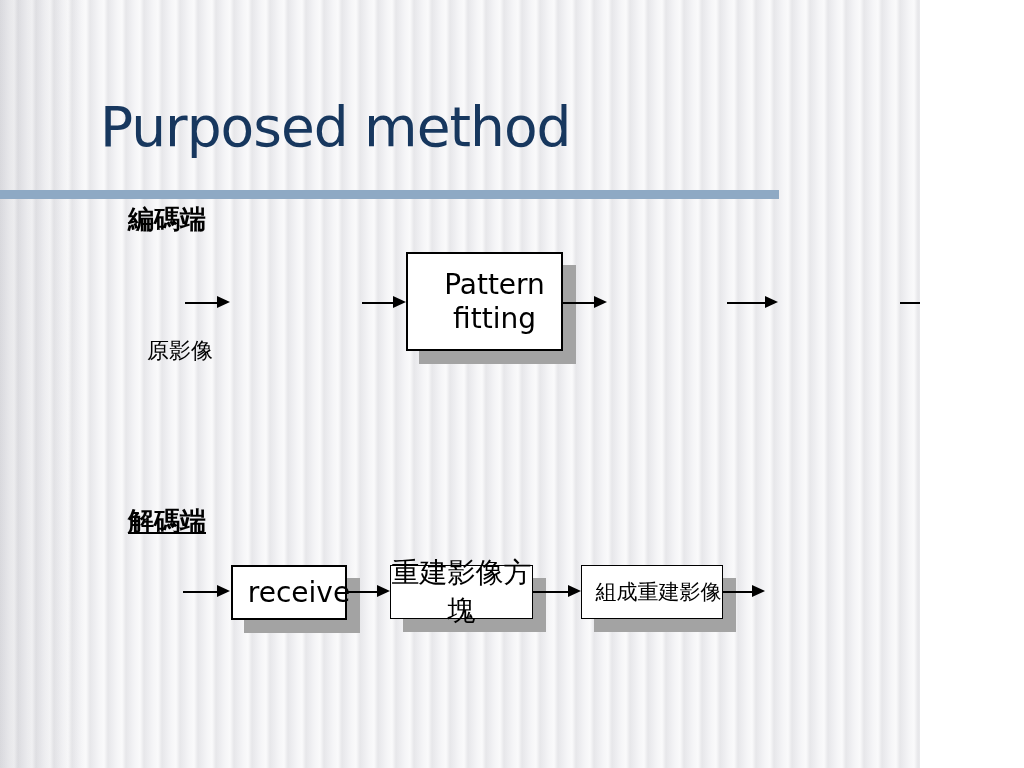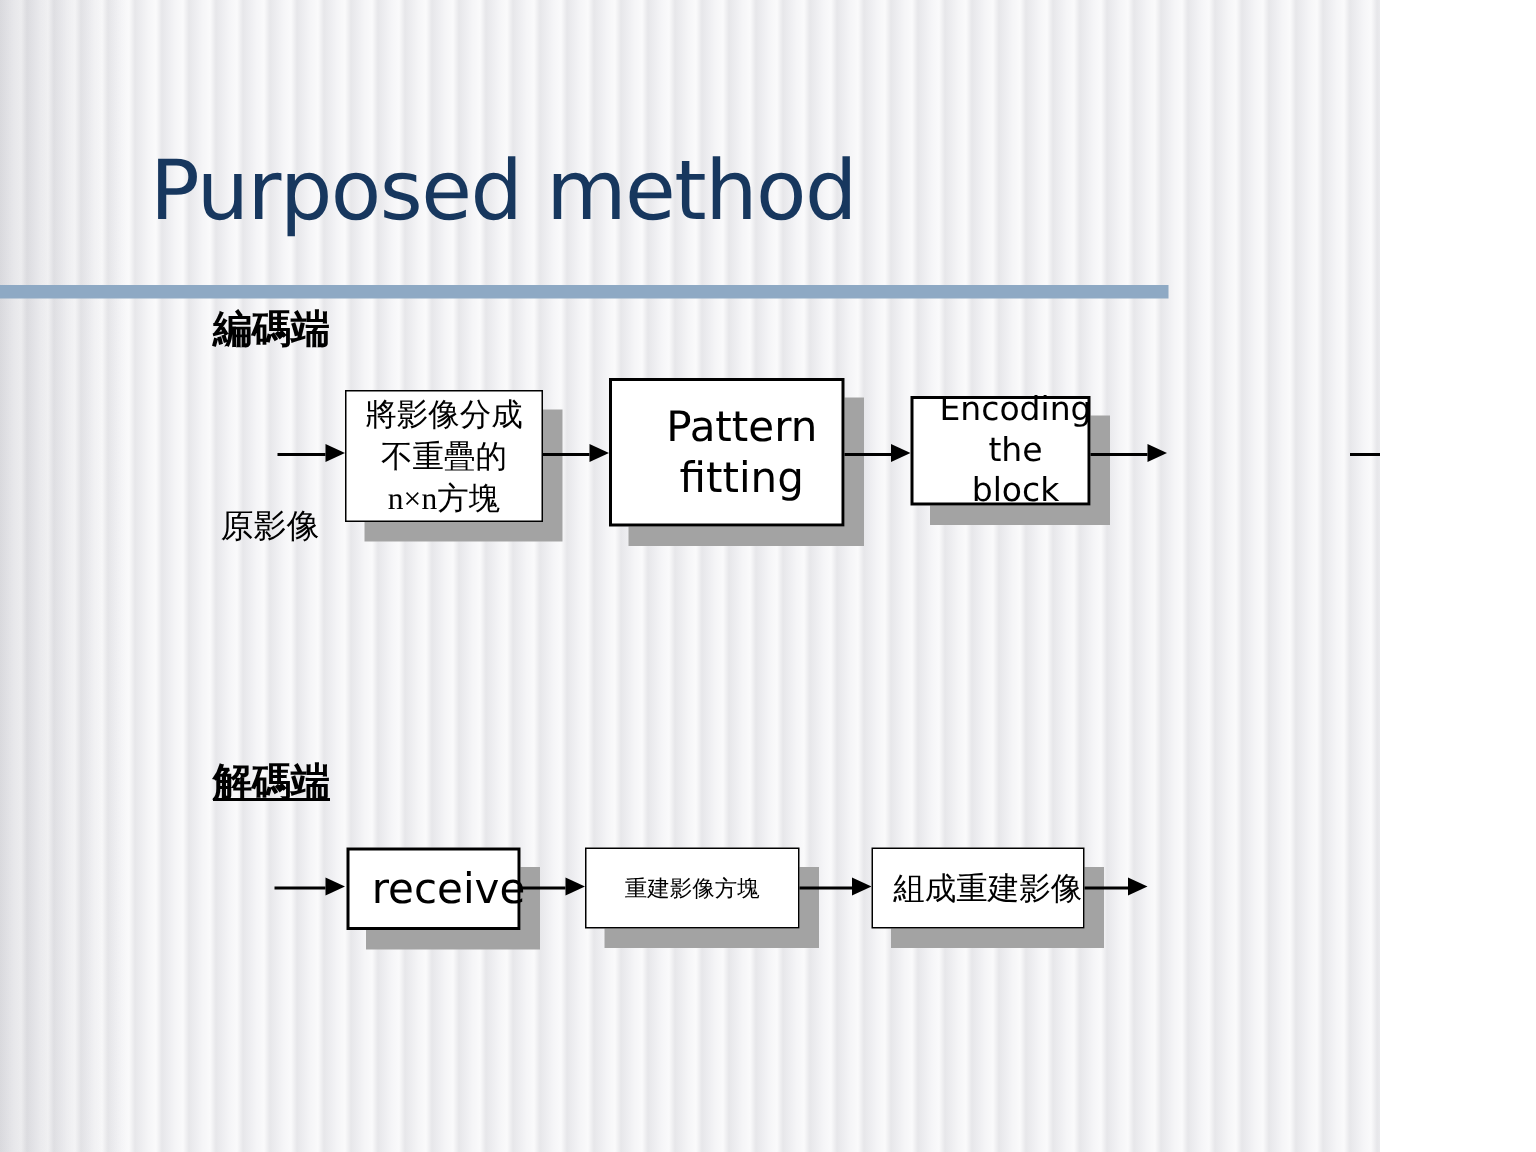--- a/index.html
+++ b/index.html
@@ -22,21 +22,21 @@
     font-size:55px;font-weight:500;line-height:1.15;
     letter-spacing:-1px;
     color:var(--title_text,#17375E);
     font-family:"DejaVu Sans","Liberation Sans",sans-serif;
   }
   .title-rule{
     position:absolute;left:0;top:190px;width:779px;height:9px;
     background:var(--title_rule,#8EA9C4);
   }
   .section-label{
-    position:absolute;left:142px;
+    position:absolute;left:128px;
     font-size:26px;font-weight:bold;
     font-family:"Liberation Serif","DejaVu Serif",serif;
   }
   .section-label.enc{top:202px;}
   .section-label.dec{top:504px;text-decoration:underline;}
   .input-label{
     position:absolute;left:147px;top:336px;
     font-size:22px;
     font-family:"Liberation Serif","DejaVu Serif",serif;
   }
@@ -51,21 +51,21 @@
   .fbox span{white-space:pre-line;display:block;}
   .f-cn{font-family:"Liberation Serif","DejaVu Serif",serif;}
   .f-sans{font-family:"DejaVu Sans","Liberation Sans",sans-serif;padding-left:20px;}
   .thin{border-width:1.5px;}
   .b-split{left:230px;top:260px;width:132px;height:88px;font-size:21px;line-height:28px;border-width:1.5px;}
   .b-pattern{left:406px;top:252px;width:157px;height:99px;font-size:28px;line-height:34px;}
   .b-encode{left:607px;top:264px;width:120px;height:73px;font-size:22px;line-height:27px;}
   .b-entropy{left:778px;top:265px;width:122px;height:73px;font-size:20px;line-height:26px;
     justify-content:flex-start;text-align:left;padding-left:3px;}
   .b-receive{left:231px;top:565px;width:116px;height:55px;font-size:28px;text-align:right;}
-  .b-rebuild{left:390px;top:565px;width:143px;height:54px;font-size:15px;}
+  .b-rebuild{left:390px;top:565px;width:143px;height:54px;font-size:28px;}
   .b-compose{left:581px;top:565px;width:142px;height:54px;font-size:21px;padding-left:13px;}
   .arrow{position:absolute;height:2px;background:#000;}
   .arrow::after{
     content:"";position:absolute;right:-13px;top:-6px;width:0;height:0;
     border-left:13px solid #000;border-top:6px solid transparent;border-bottom:6px solid transparent;
   }
   .page-number{
     position:absolute;left:966px;top:720px;font-size:22px;
     font-family:"DejaVu Sans","Liberation Sans",sans-serif;
   }
@@ -77,35 +77,26 @@
 
   <div class="left-shade"></div>
 
   <h1 class="title">Purposed method</h1>
   <div class="title-rule"></div>
 
   <div class="section-label enc">編碼端</div>
   <div class="input-label">原影像</div>
 
   <div class="arrow" style="left:185px;top:302px;width:32px"></div>
-  <div class="fbox f-cn b-split">
-    <span>將影像分成
-不重疊的
-n×n方塊</span>
-  </div>
   <div class="arrow" style="left:362px;top:302px;width:31px"></div>
   <div class="fbox f-sans b-pattern">
     <span>Pattern
 fitting</span>
   </div>
   <div class="arrow" style="left:563px;top:302px;width:31px"></div>
-  <div class="fbox f-sans b-encode">
-    <span>Encoding
-the block</span>
-  </div>
   <div class="arrow" style="left:727px;top:302px;width:38px"></div>
   <div class="arrow" style="left:900px;top:302px;width:34px"></div>
 
   <div class="section-label dec">解碼端</div>
 
   <div class="arrow" style="left:183px;top:591px;width:34px"></div>
   <div class="fbox f-sans b-receive">
     <span>receive</span>
   </div>
   <div class="arrow" style="left:346px;top:591px;width:31px"></div>

